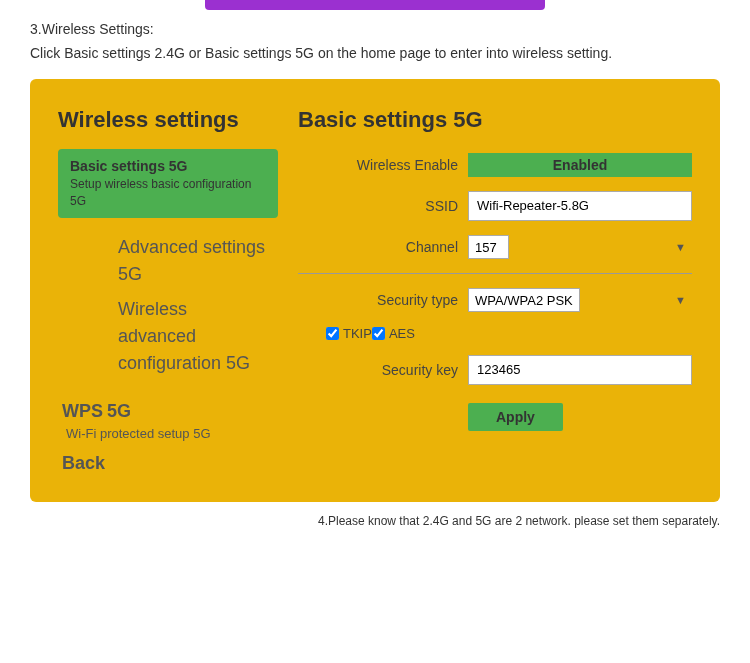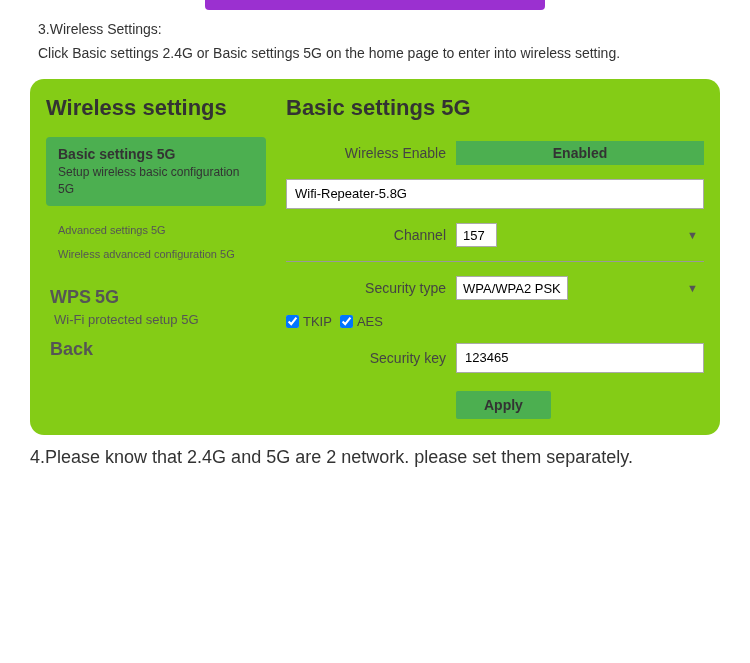--- a/index.html
+++ b/index.html
@@ -19,32 +19,31 @@
       margin: 0 auto;
       margin-top: 0;
       border-radius: 0 0 4px 4px;
     }
 
     .instructions {
       padding: 8px 28px 12px 30px;
       font-size: 14px;
       color: #333;
       line-height: 1.6;
-      margin-left: 8px;
     }
 
     .instructions p {
       margin-bottom: 2px;
     }
 
     .panel {
       margin: 0 30px;
-      background: #84cc16;
-      border-radius: 14px;
-      padding: 16px;
+      background: #eab308;
+      border-radius: 6px;
+      padding: 28px;
       display: flex;
       gap: 20px;
     }
 
     .sidebar {
       width: 220px;
       flex-shrink: 0;
     }
 
     .sidebar-title {
@@ -75,23 +74,24 @@
     }
 
     .menu-group {
       margin-top: 12px;
       padding-left: 4px;
     }
 
     .menu-item-inactive {
       color: #555;
       padding: 4px 8px;
-      font-size: 11px;
+      font-size: 18px;
       cursor: pointer;
       line-height: 1.5;
+      margin-left: 48px;
     }
 
     .wps-section {
       margin-top: 20px;
       padding-left: 4px;
     }
 
     .wps-label {
       font-size: 18px;
       font-weight: bold;
@@ -201,22 +201,22 @@
 
     .divider {
       border: none;
       border-top: 1px solid #999;
       margin: 14px 0;
     }
 
     .checkbox-row {
       display: flex;
       align-items: center;
-      gap: 8px;
-      flex: 1;
+      flex: 1;
+      margin-left: 28px;
     }
 
     .checkbox-label {
       font-size: 13px;
       color: #444;
     }
 
     .checkbox-item {
       display: flex;
       align-items: center;
@@ -231,22 +231,23 @@
       font-size: 14px;
       font-weight: bold;
       cursor: pointer;
       border-radius: 2px;
       margin-left: 170px;
       margin-top: 4px;
     }
 
     .bottom-note {
       padding: 12px 30px;
-      font-size: 18px;
-      color: #333;
+      font-size: 12px;
+      color: #333;
+      text-align: right;
     }
   </style>
 </head>
 <body>
 
 <div class="top-bar"></div>
 
 <div class="instructions">
   <p>3.Wireless Settings:</p>
   <p>Click Basic settings 2.4G or Basic settings 5G on the home page to enter into wireless setting.</p>
@@ -281,20 +282,21 @@
 
   <div class="main-content">
     <div class="main-title">Basic settings 5G</div>
 
     <div class="form-row">
       <div class="form-label">Wireless Enable</div>
       <div class="enabled-badge">Enabled</div>
     </div>
 
     <div class="form-row">
+      <div class="form-label">SSID</div>
       <input class="text-input" type="text" value="Wifi-Repeater-5.8G" style="">
     </div>
 
     <div class="form-row">
       <div class="form-label">Channel</div>
       <div class="select-wrapper">
         <select class="select-input">
           <option>157</option>
           <option>Auto</option>
           <option>36</option>

